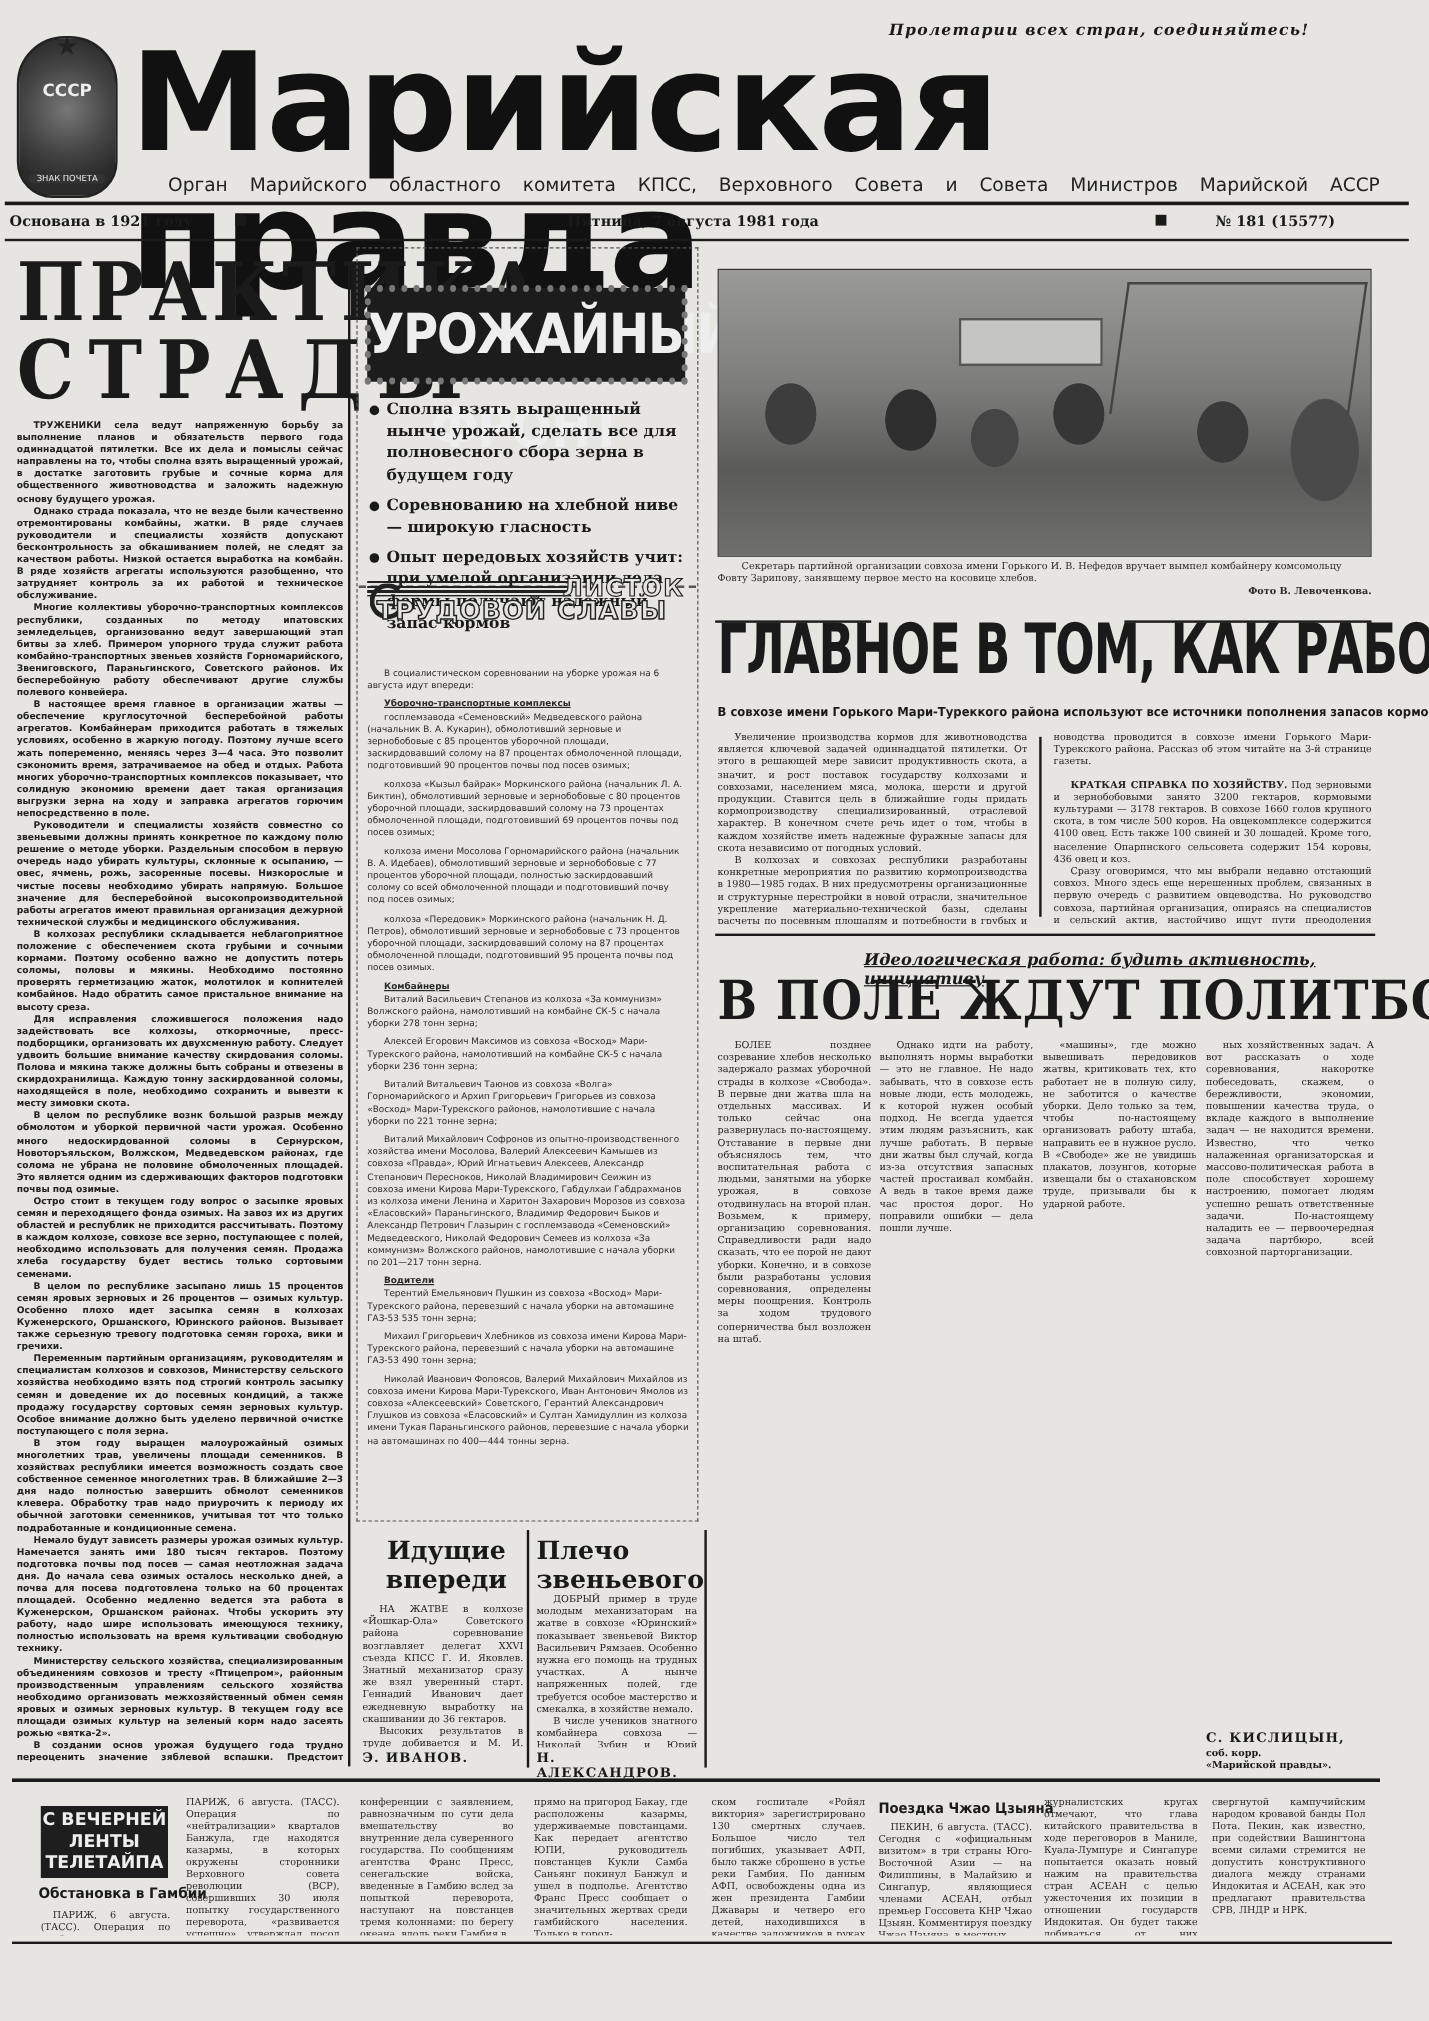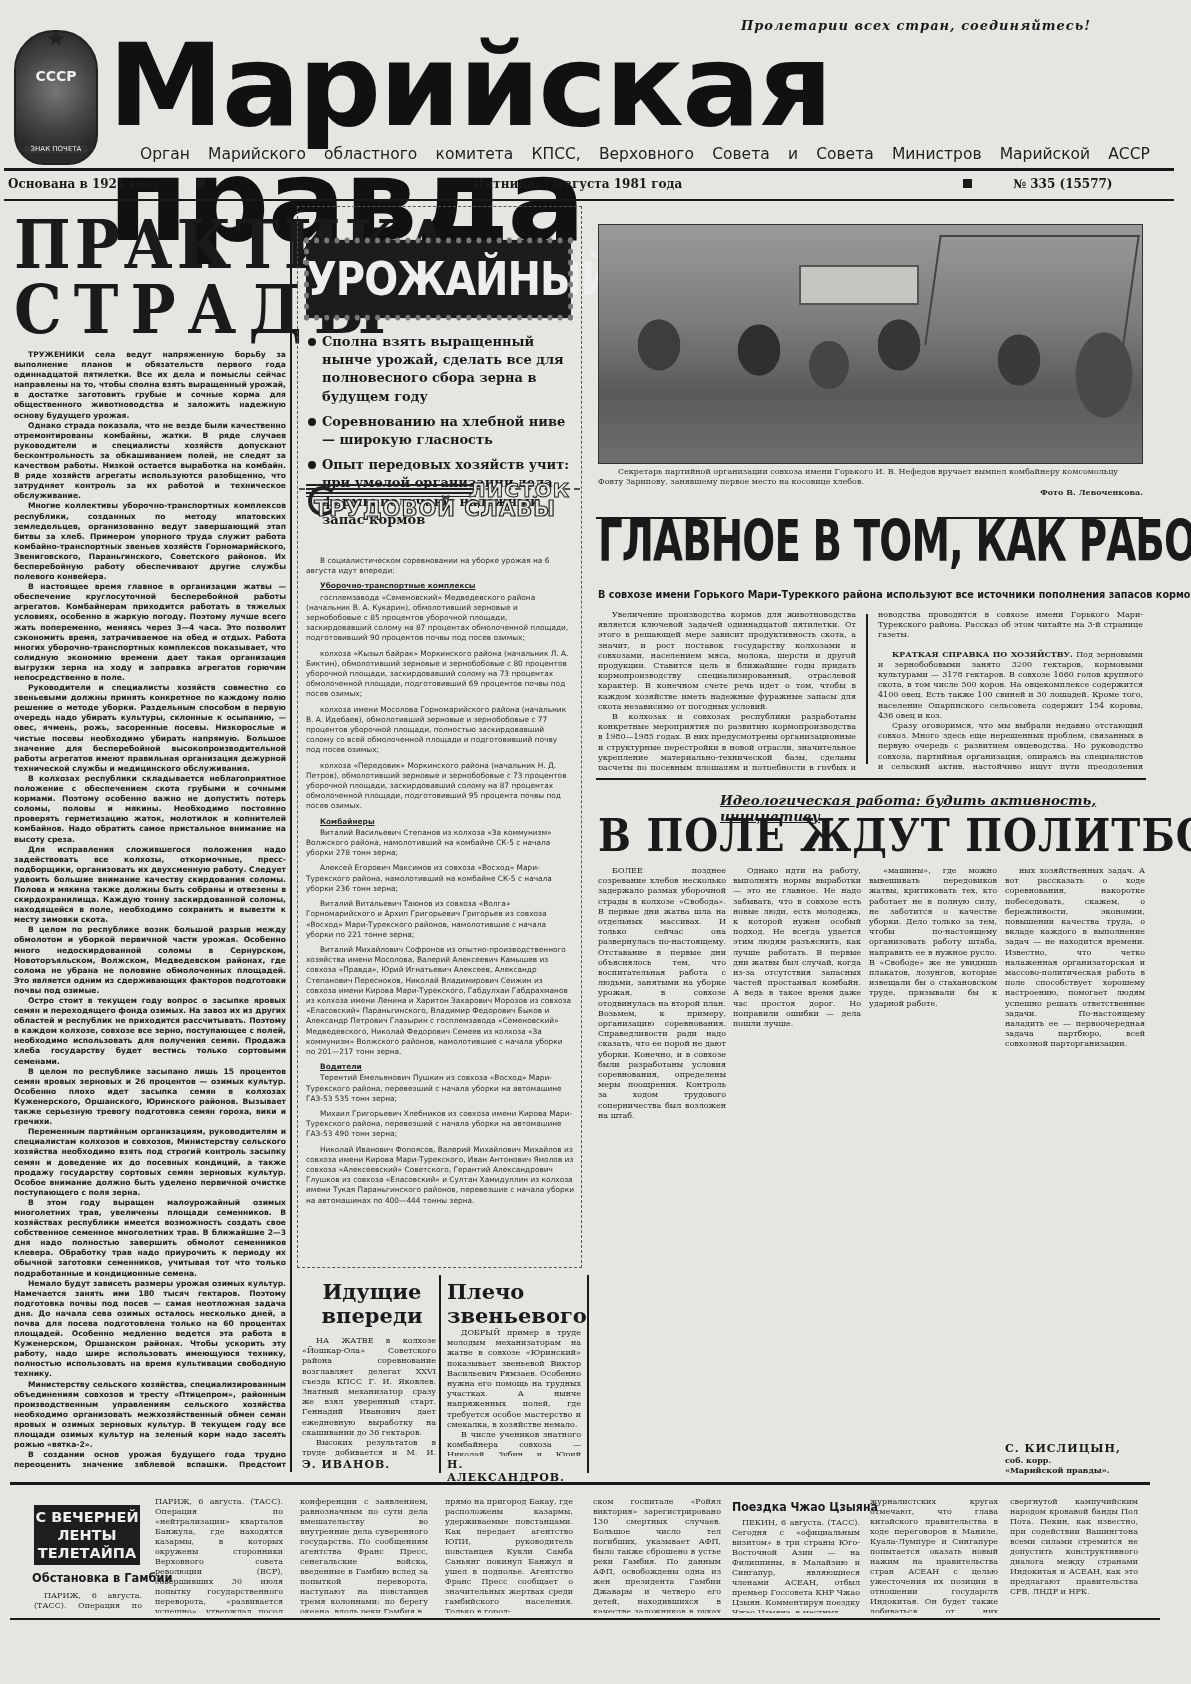--- a/index.html
+++ b/index.html
@@ -84,21 +84,21 @@
   <span>Министров</span>
   <span>Марийской</span>
   <span>АССР</span>
 </div>
 <div class="abs rule-top"></div>
 <div class="abs subhdr">
   <span style="left:0;top:0">Основана в 1921 году</span>
   <span style="left:188px;top:2px" class="sq"></span>
   <span style="left:465px;top:0">Пятница, 7 августа 1981 года</span>
   <span style="left:955px;top:2px" class="sq"></span>
-  <span style="left:1005px;top:0">№ 335 (15577)</span>
+  <span style="left:1005px;top:0">№ 181 (15577)</span>
 </div>
 <div class="abs rule2"></div>
 
 <div class="abs praktika">
   <div>ПРАКТИКА</div>
   <div style="letter-spacing:12px">СТРАДЫ</div>
 </div>
 <div class="abs col-text" style="left:14px;top:350px;width:272px;height:1120px;overflow:hidden">
   <p>ТРУЖЕНИКИ села ведут напряженную борьбу за выполнение планов и обязательств первого года одиннадцатой пятилетки. Все их дела и помыслы сейчас направлены на то, чтобы сполна взять выращенный урожай, в достатке заготовить грубые и сочные корма для общественного животноводства и заложить надежную основу будущего урожая.</p>
   <p>Однако страда показала, что не везде были качественно отремонтированы комбайны, жатки. В ряде случаев руководители и специалисты хозяйств допускают бесконтрольность за обкашиванием полей, не следят за качеством работы. Низкой остается выработка на комбайн. В ряде хозяйств агрегаты используются разобщенно, что затрудняет контроль за их работой и техническое обслуживание.</p>

